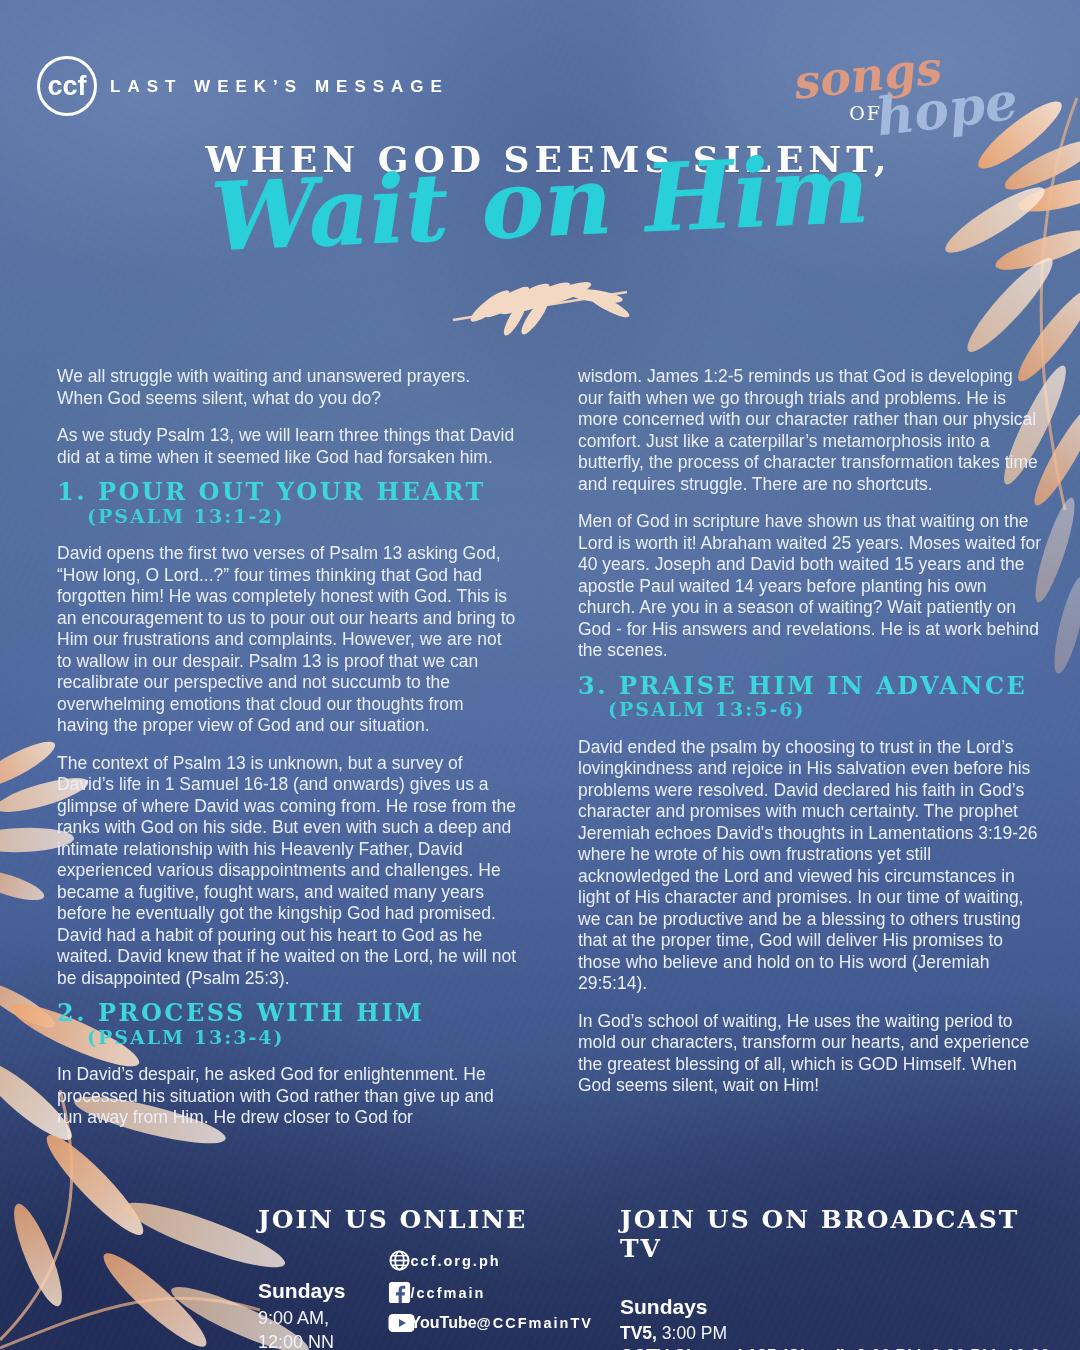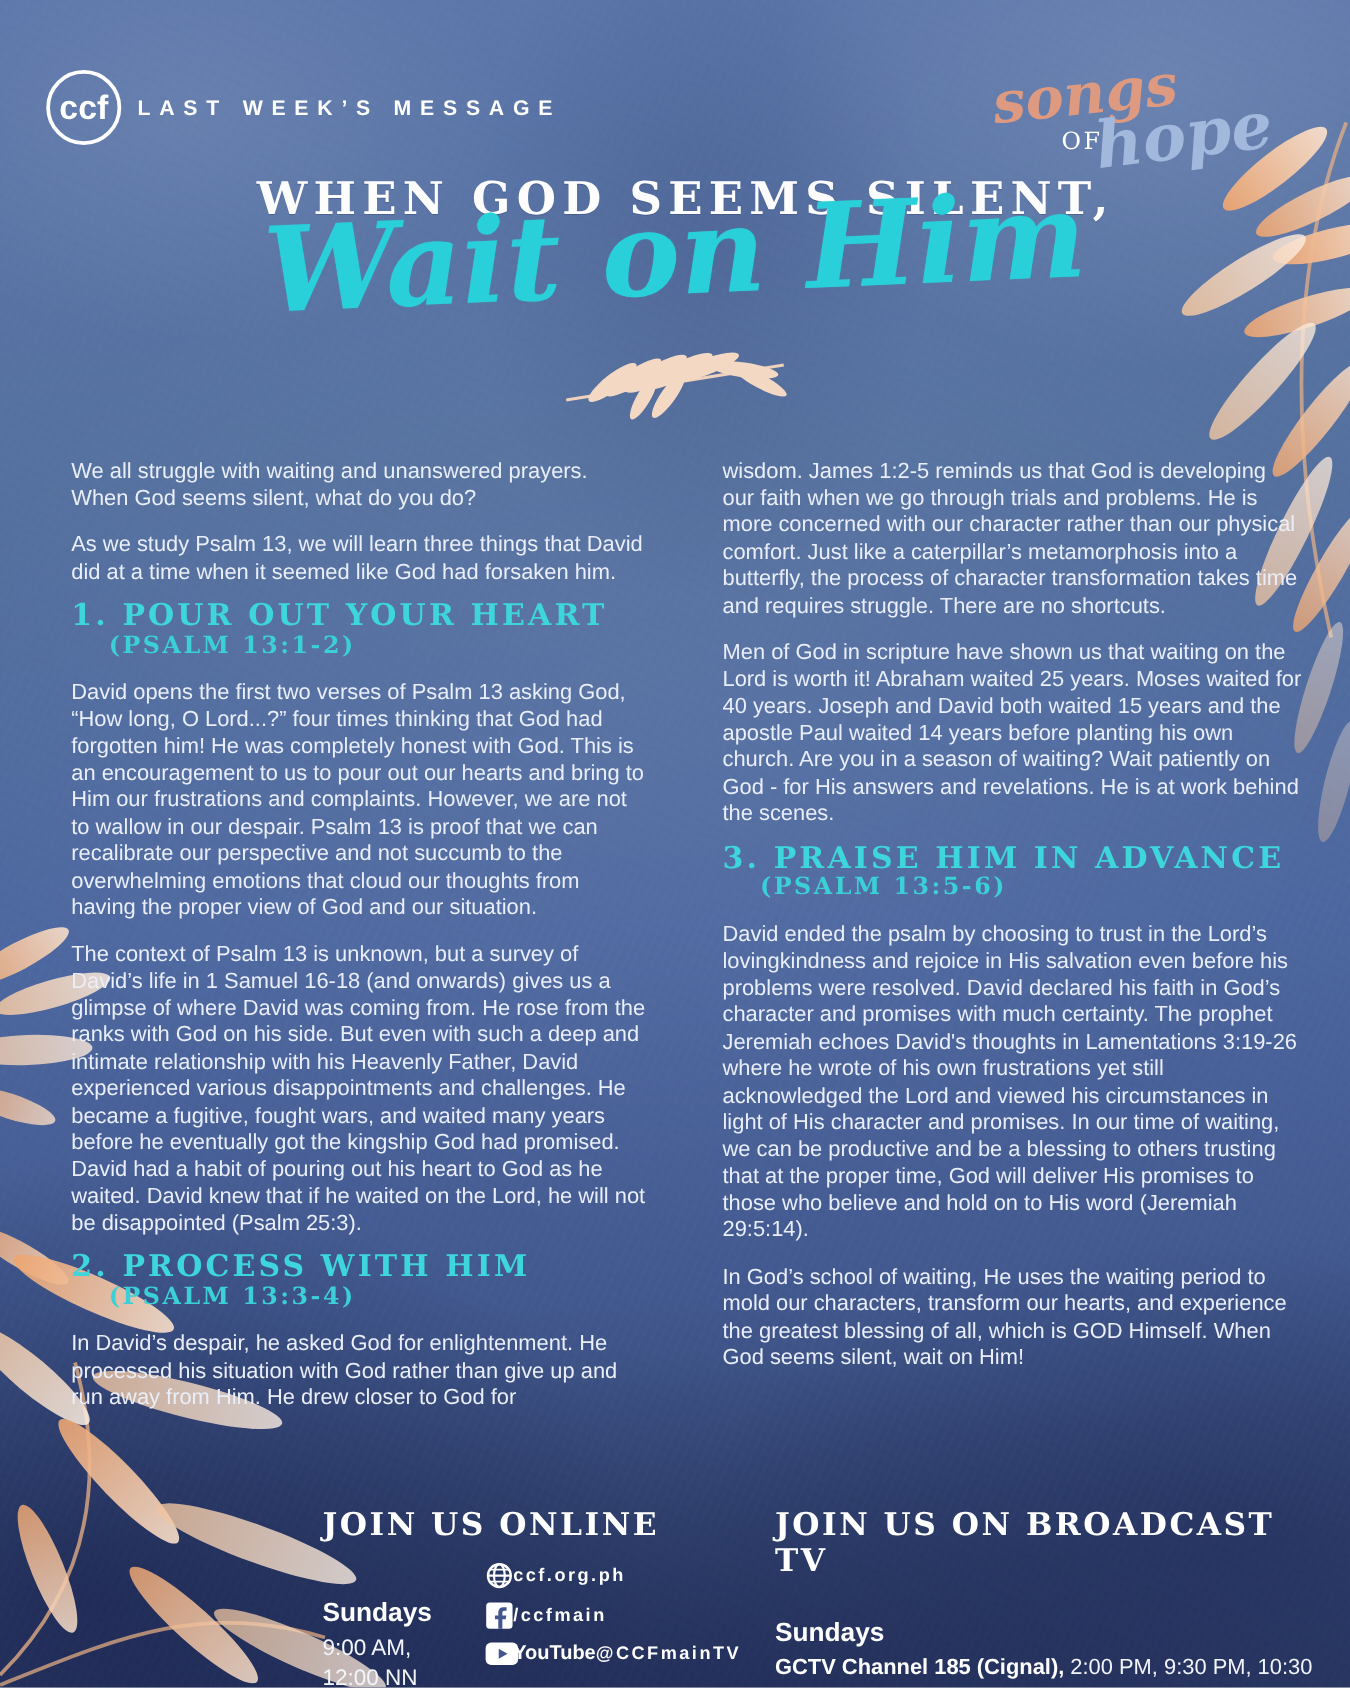--- a/index.html
+++ b/index.html
@@ -259,15 +259,16 @@
         <span class="yt-word">YouTube</span>
         <span class="link-label">@CCFmainTV</span>
       </div>
     </div>
   </div>
 </div>
 
 <div class="f-tv">
   <div class="f-head">JOIN US ON BROADCAST TV</div>
   <div class="f-day">Sundays</div>
+  <div class="line"><b>TV5,</b><span> 3:00 PM</span></div>
   <div class="line"><b>GCTV Channel 185 (Cignal),</b><span> 2:00 PM, 9:30 PM, 10:30 PM</span></div>
 
 </div>
 
 </body></html>

